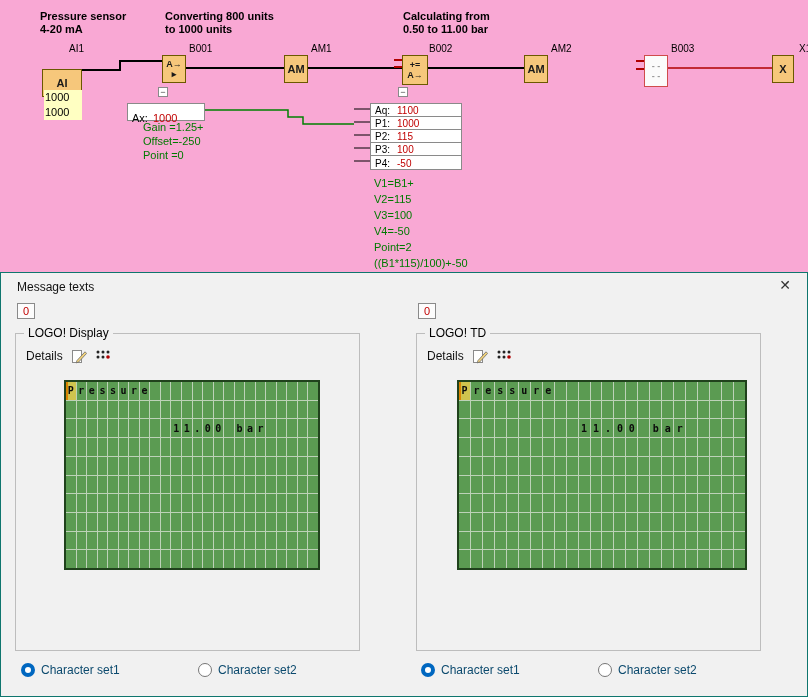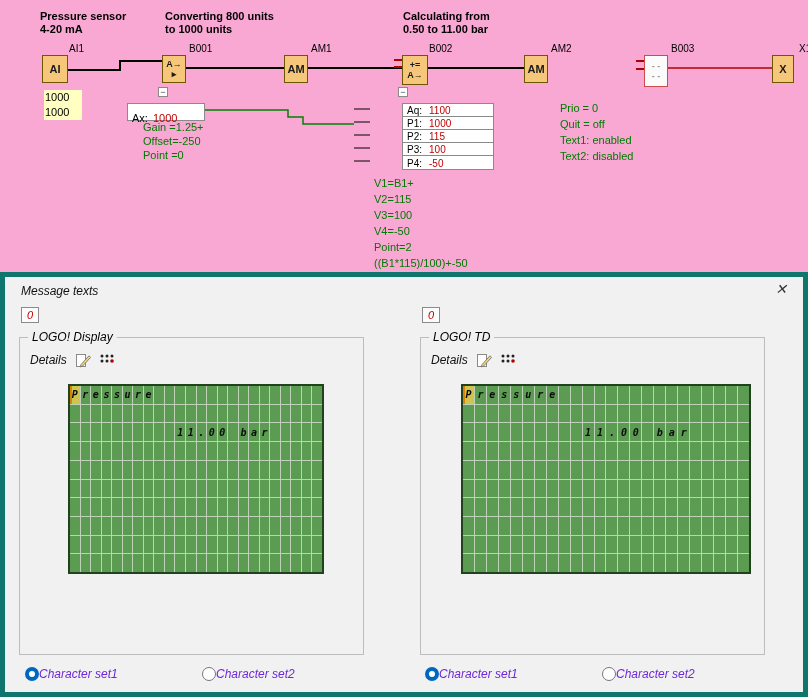--- a/index.html
+++ b/index.html
@@ -17,43 +17,43 @@
   .blk.msg{background:#fbfbfb;border:1px solid #cf4b4b;color:#8a8a8a;}
   .blk.msg .sm{color:#9a9a9a;}
   .collapse{position:absolute;width:10px;height:10px;border:1px solid #8a8a8a;background:#fff;
             font-size:9px;line-height:8px;text-align:center;color:#444;box-sizing:border-box;cursor:pointer;}
   .ai-values{position:absolute;font-size:11px;line-height:15px;color:#000;}
   .ai-values div{background:#ffffc2;padding:0 3px 0 1px;width:34px;}
   .ax-box{position:absolute;display:flex;align-items:flex-start;gap:5px;border:1px solid #8a8a8a;background:#fff;
           height:15px;width:78px;box-sizing:border-box;font-size:11px;padding:8px 4px;color:#000;}
   .ax-box .pv{color:#c00000;}
   .notes{position:absolute;color:#007a00;font-size:11px;line-height:14px;white-space:nowrap;}
-  .ptable{position:absolute;width:92px;background:#fff;border:1px solid #8a8a8a;box-sizing:border-box;margin-left:32px;}
+  .ptable{position:absolute;width:92px;background:#fff;border:1px solid #8a8a8a;box-sizing:border-box;}
   .ptable .prow{display:flex;height:13px;align-items:center;border-bottom:1px solid #8a8a8a;
                 font-size:10px;padding:0 4px;gap:7px;box-sizing:border-box;color:#000;}
   .ptable .prow:last-child{border-bottom:none;align-items:flex-end;}
   .ptable .pv{color:#c00000;}
 
   
-  .dialog{position:relative;width:808px;height:425px;background:#f1f1f1;border:5px solid #0f766e;box-sizing:border-box;font-style:italic;}
+  .dialog{position:relative;width:808px;height:425px;background:#f1f1f1;border:1px solid #0f766e;box-sizing:border-box;}
   .dlg-title{position:absolute;left:16px;top:7px;font-size:12px;color:#111;}
   .dlg-close{position:absolute;right:16px;top:4px;font-size:14px;color:#333;cursor:pointer;}
   .counter{position:absolute;top:30px;width:18px;height:16px;border:1px solid #8a8a8a;background:#fcfcfc;
            color:#c00000;font-size:11px;display:flex;align-items:center;justify-content:center;box-sizing:border-box;}
   .group{position:absolute;top:60px;width:345px;height:318px;border:1px solid #bdbdbd;box-sizing:border-box;}
   .group-label{position:absolute;top:-8px;left:8px;background:#f1f1f1;padding:0 4px;font-size:12px;color:#000000;white-space:nowrap;}
   .details{position:absolute;left:10px;top:14px;display:flex;align-items:center;gap:8px;font-size:12px;color:#111;}
   .icon{display:inline-flex;cursor:pointer;}
   .icon svg{display:block;}
   .lcd{position:absolute;top:46px;height:190px;display:grid;gap:1px;background:#bdd2b8;
        border:2px solid #20421c;box-sizing:border-box;}
   .lcd .cell{background:#5b9b52;display:flex;align-items:center;justify-content:center;
              font-family:"DejaVu Sans Mono",monospace;font-size:10px;font-weight:bold;color:#0b0b0b;overflow:hidden;}
   .lcd .cell.cursor{background:#cfc44e;box-shadow:inset 2px 0 0 #d98400;}
-  .radio-item{position:absolute;top:390px;display:flex;align-items:center;gap:0;font-size:12px;color:#6d28d9;cursor:pointer;}
+  .radio-item{position:absolute;top:390px;display:flex;align-items:center;gap:6px;font-size:12px;color:#0c4a6e;cursor:pointer;}
   .radio{width:14px;height:14px;border-radius:50%;background:#fff;border:1px solid #767676;box-sizing:border-box;flex:none;}
   .radio.sel{border:4px solid #0067c0;}
 </style>
 </head>
 <body>
 
 <div class="canvas">
 
   <svg class="wires" width="808" height="272" viewBox="0 0 808 272">
     <polyline points="64,70 120,70 120,61 162,61" fill="none" stroke="#000000" stroke-width="2"></polyline>
@@ -87,21 +87,21 @@
   </div>
 
   <div class="blk-label" style="left:42px;top:43px">AI1</div>
   <div class="blk-label" style="left:162px;top:43px">B001</div>
   <div class="blk-label" style="left:284px;top:43px">AM1</div>
   <div class="blk-label" style="left:402px;top:43px">B002</div>
   <div class="blk-label" style="left:524px;top:43px">AM2</div>
   <div class="blk-label" style="left:644px;top:43px">B003</div>
   <div class="blk-label" style="left:772px;top:43px">X1</div>
 
-  <div class="blk" style="left:42px;top:55px;width:26px;height:28px">
+  <div class="blk" style="left:42px;top:69px;width:40px;height:28px">
     <span>AI</span>
   </div>
   <div class="blk" style="left:162px;top:55px;width:24px;height:28px">
     <span class="sm">A→</span>
     <span class="sm">▸</span>
   </div>
   <div class="blk" style="left:284px;top:55px;width:24px;height:28px">
     <span>AM</span>
   </div>
   <div class="blk" style="left:402px;top:55px;width:26px;height:30px">
@@ -163,26 +163,20 @@
 
   <div class="notes" style="left:374px;top:175px;line-height:16px">
       <div>V1=B1+</div>
       <div>V2=115</div>
       <div>V3=100</div>
       <div>V4=-50</div>
       <div>Point=2</div>
       <div>((B1*115)/100)+-50</div>
     </div>
 
-  <div class="notes" style="left:560px;top:100px;line-height:16px">
-      <div>Prio = 0</div>
-      <div>Quit = off</div>
-      <div>Text1: enabled</div>
-      <div>Text2: disabled</div>
-    </div>
 </div>
 
 <div class="dialog">
   <div class="dlg-title">Message texts</div>
   <div class="dlg-close">✕</div>
 
   <div class="counter" style="left:16px">0</div>
   <div class="counter" style="left:417px">0</div>
 
   <div class="group" style="left:14px">

